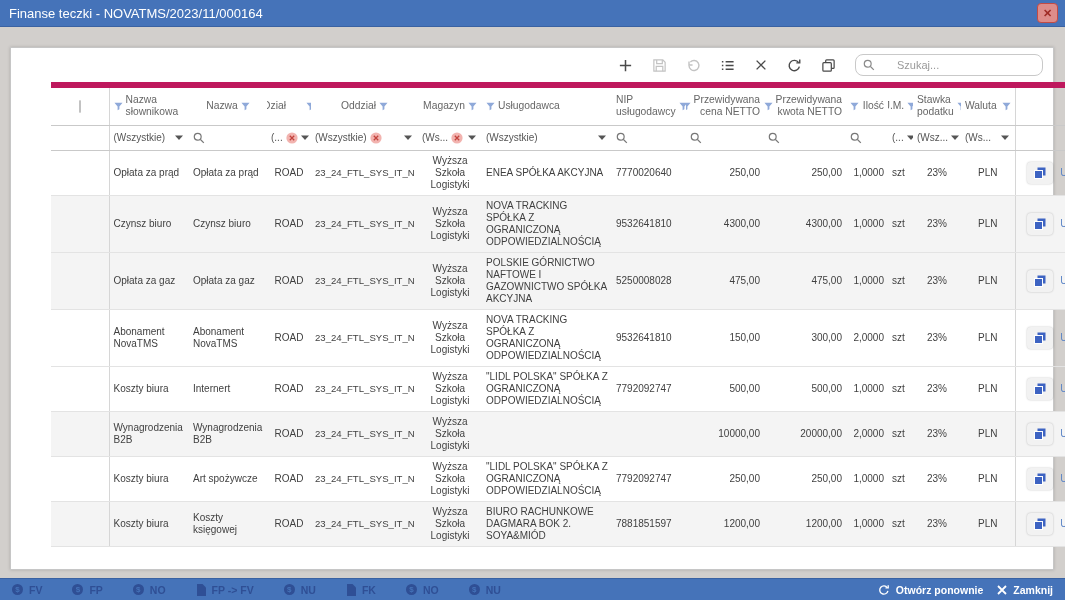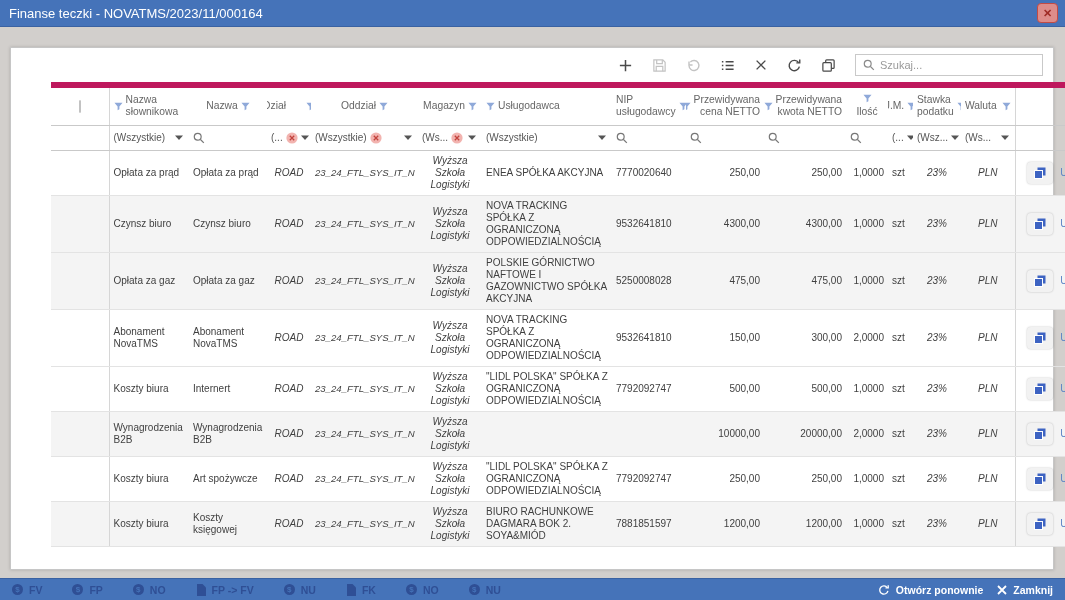--- a/index.html
+++ b/index.html
@@ -32,43 +32,43 @@
     padding:0 7px; font-size:10.5px; font-weight:bold; letter-spacing:.2px;
   }
   .section-chevron { margin-left:auto; display:flex; cursor:pointer; }
   .toolbar {
     height:34px; display:flex; align-items:center; justify-content:flex-end;
     gap:19px; padding:0 10px; box-sizing:border-box;
   }
   .tb-icon { color:#4a4a4a; display:flex; cursor:pointer; }
   .tb-icon.disabled { color:#c3c3c3; cursor:default; }
   .searchbox {
-    width:188px; height:22px; border:1px solid #c9c9c9; border-radius:0;
-    display:flex; align-items:center; gap:5px; padding:0 7px; box-sizing:border-box; background:#fff;
+    width:188px; height:22px; border:1px solid #c9c9c9; border-radius:8px;
+    display:flex; align-items:center; gap:22px; padding:0 7px; box-sizing:border-box; background:#fff;
   }
   .searchbox input {
     border:none; outline:none; flex:1; min-width:0; font-size:11px;
     font-family:inherit; color:#333; background:transparent;
   }
   .searchbox input::placeholder { color:#9a9a9a; }
   
   table { border-collapse:collapse; table-layout:fixed; width:100%; border-top:6px solid #be185d;margin-left:40px; }
   th, td { box-sizing:border-box; padding:4px; font-weight:normal; vertical-align:middle; overflow:hidden; }
   th:first-child, td:first-child { border-right:1px solid #d6d6d6; }
   th:last-child,  td:last-child  { border-left:1px solid #d6d6d6; }
   .header-row th { height:40px; color:#666; font-size:10.3px; border-bottom:1px solid #c9c9c9; }
   .h-wrap { display:flex; align-items:center; gap:3px; line-height:1.15; }
   .filter-row td { height:25px; border-bottom:1px solid #c9c9c9; font-size:10px; color:#555; }
   .f-ctl { display:flex; align-items:center; gap:3px; }
   .f-caret { margin-left:auto; display:flex; padding-right:2px; cursor:pointer; }
   .f-icon { display:flex; cursor:pointer; }
   tbody td { border-bottom:1px solid #e3e3e3; font-size:10px; color:#3f3f3f; line-height:1.2; }
   tbody tr.shaded { background:#f4f4f4; }
   .cell-right  { text-align:right; }
-  .cell-center { text-align:center;font-style:italic; }
+  .cell-center { text-align:center; }
   .cell-sm { font-size:9.6px; white-space:nowrap; }
   .checkbox {
     width:13px; height:13px; border:1px solid #c2c2c2; background:#f2f2f2;
     border-radius:2px; margin:0 auto; cursor:pointer;
   }
   .actions-wrap { display:flex; align-items:center; justify-content:space-evenly; }
   .copy-btn {
     width:26px; height:22px; border:none; background:#f2f2f2; border-radius:4px;
     display:inline-flex; align-items:center; justify-content:center; cursor:pointer;
     box-shadow:0 0 2px rgba(0,0,0,.25);
@@ -260,21 +260,21 @@
             <span class="h-wrap" style="justify-content: flex-end;">
               <span class="f-icon">
                 <svg width="9" height="9" viewBox="0 0 10 10">
                   <path d="M0.5 0.8h9L6 5.1V8L4 9.2V5.1z" fill="#8fa9d9"></path>
                 </svg>
               </span>
               <span class="lbl" style="text-align: right;">Przewidywana kwota NETTO</span>
             </span>
           </th>
           <th>
-            <span class="h-wrap" style="justify-content: space-between; flex-direction: column;">
+            <span class="h-wrap" style="justify-content: space-between;">
               <span class="f-icon">
                 <svg width="9" height="9" viewBox="0 0 10 10">
                   <path d="M0.5 0.8h9L6 5.1V8L4 9.2V5.1z" fill="#8fa9d9"></path>
                 </svg>
               </span>
               <span class="lbl" style="text-align: center;">Ilość</span>
             </span>
           </th>
           <th>
             <span class="h-wrap" style="justify-content: center;">

